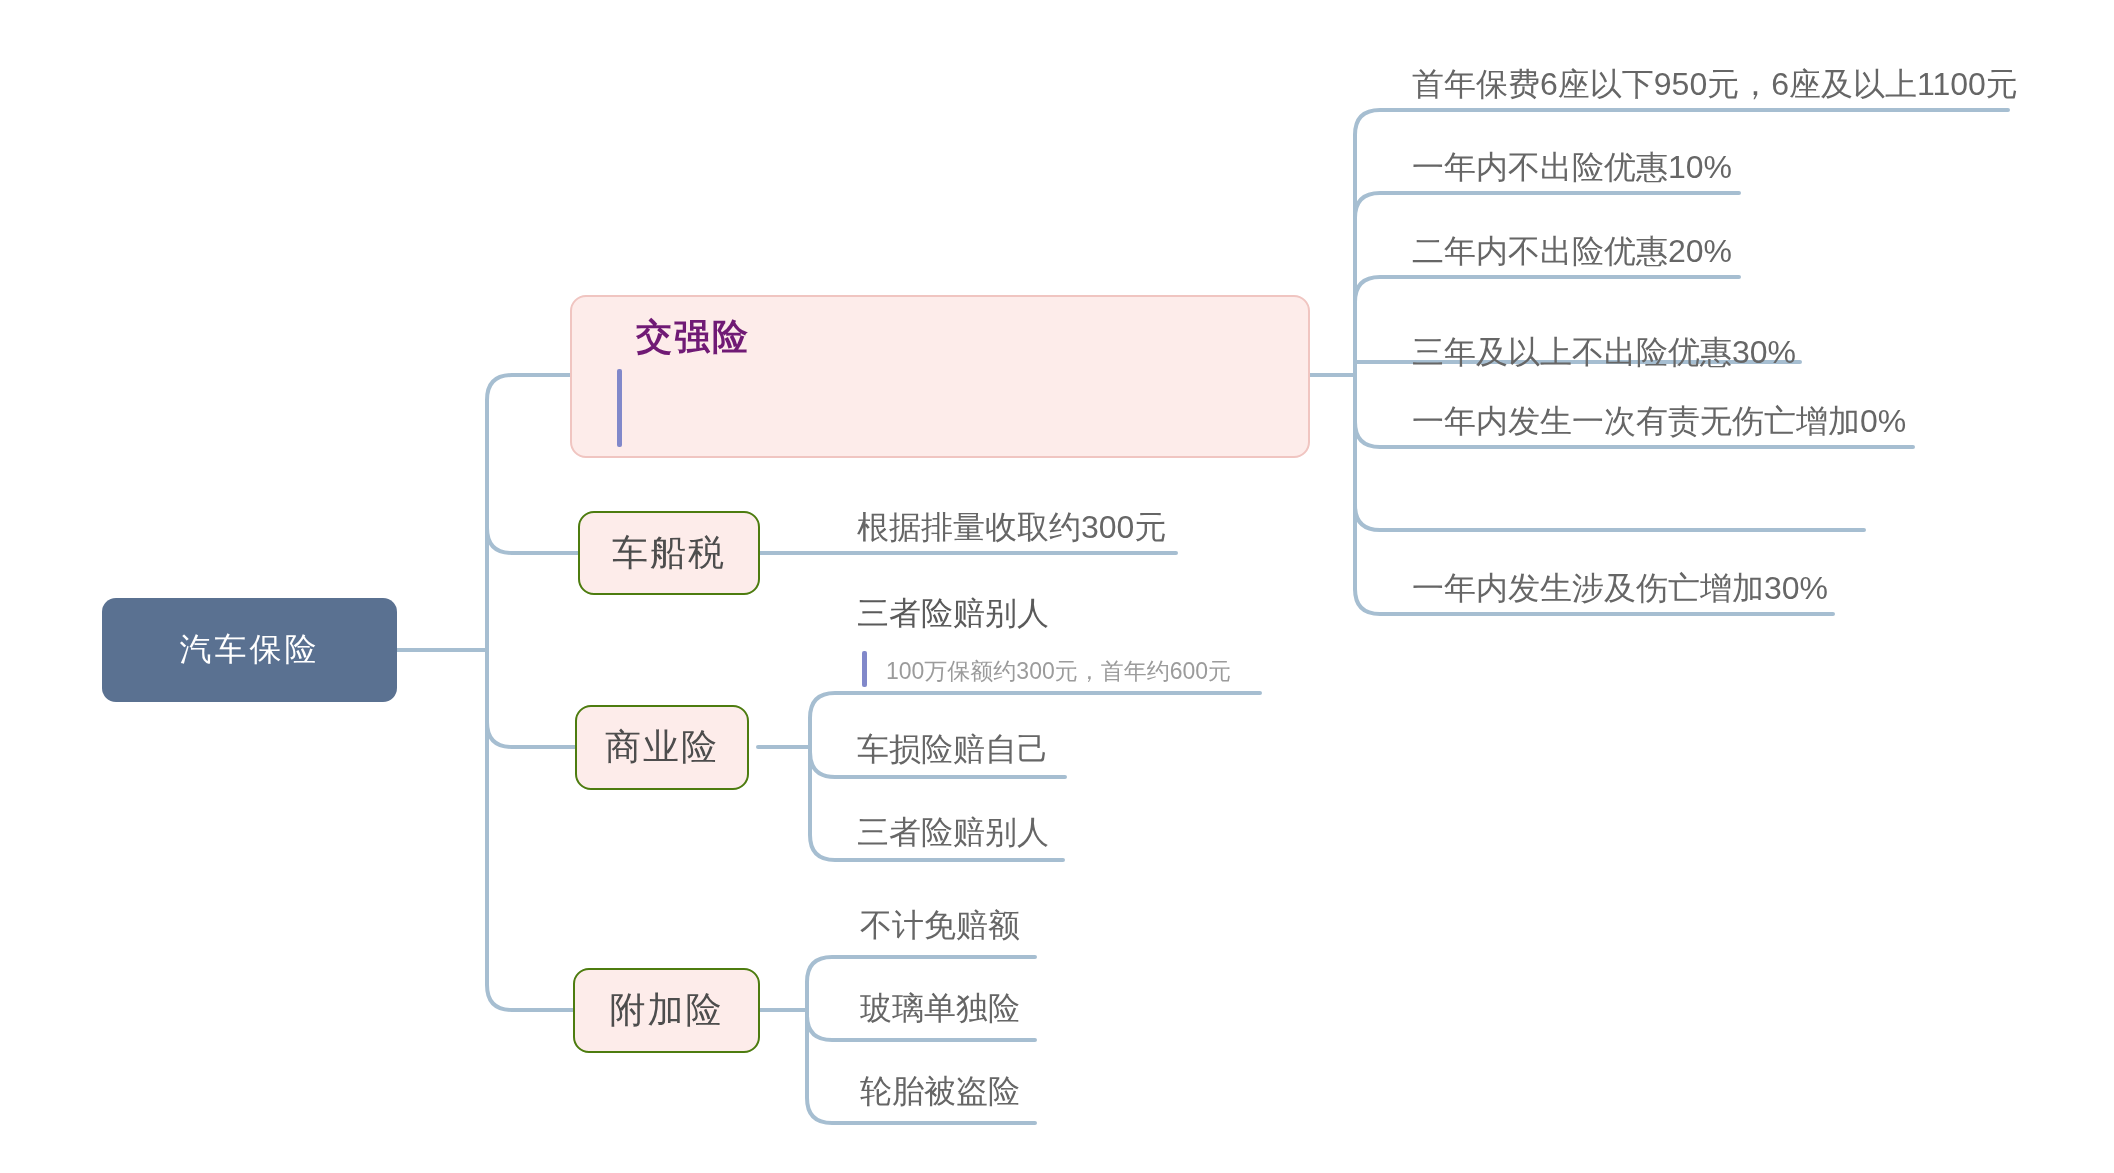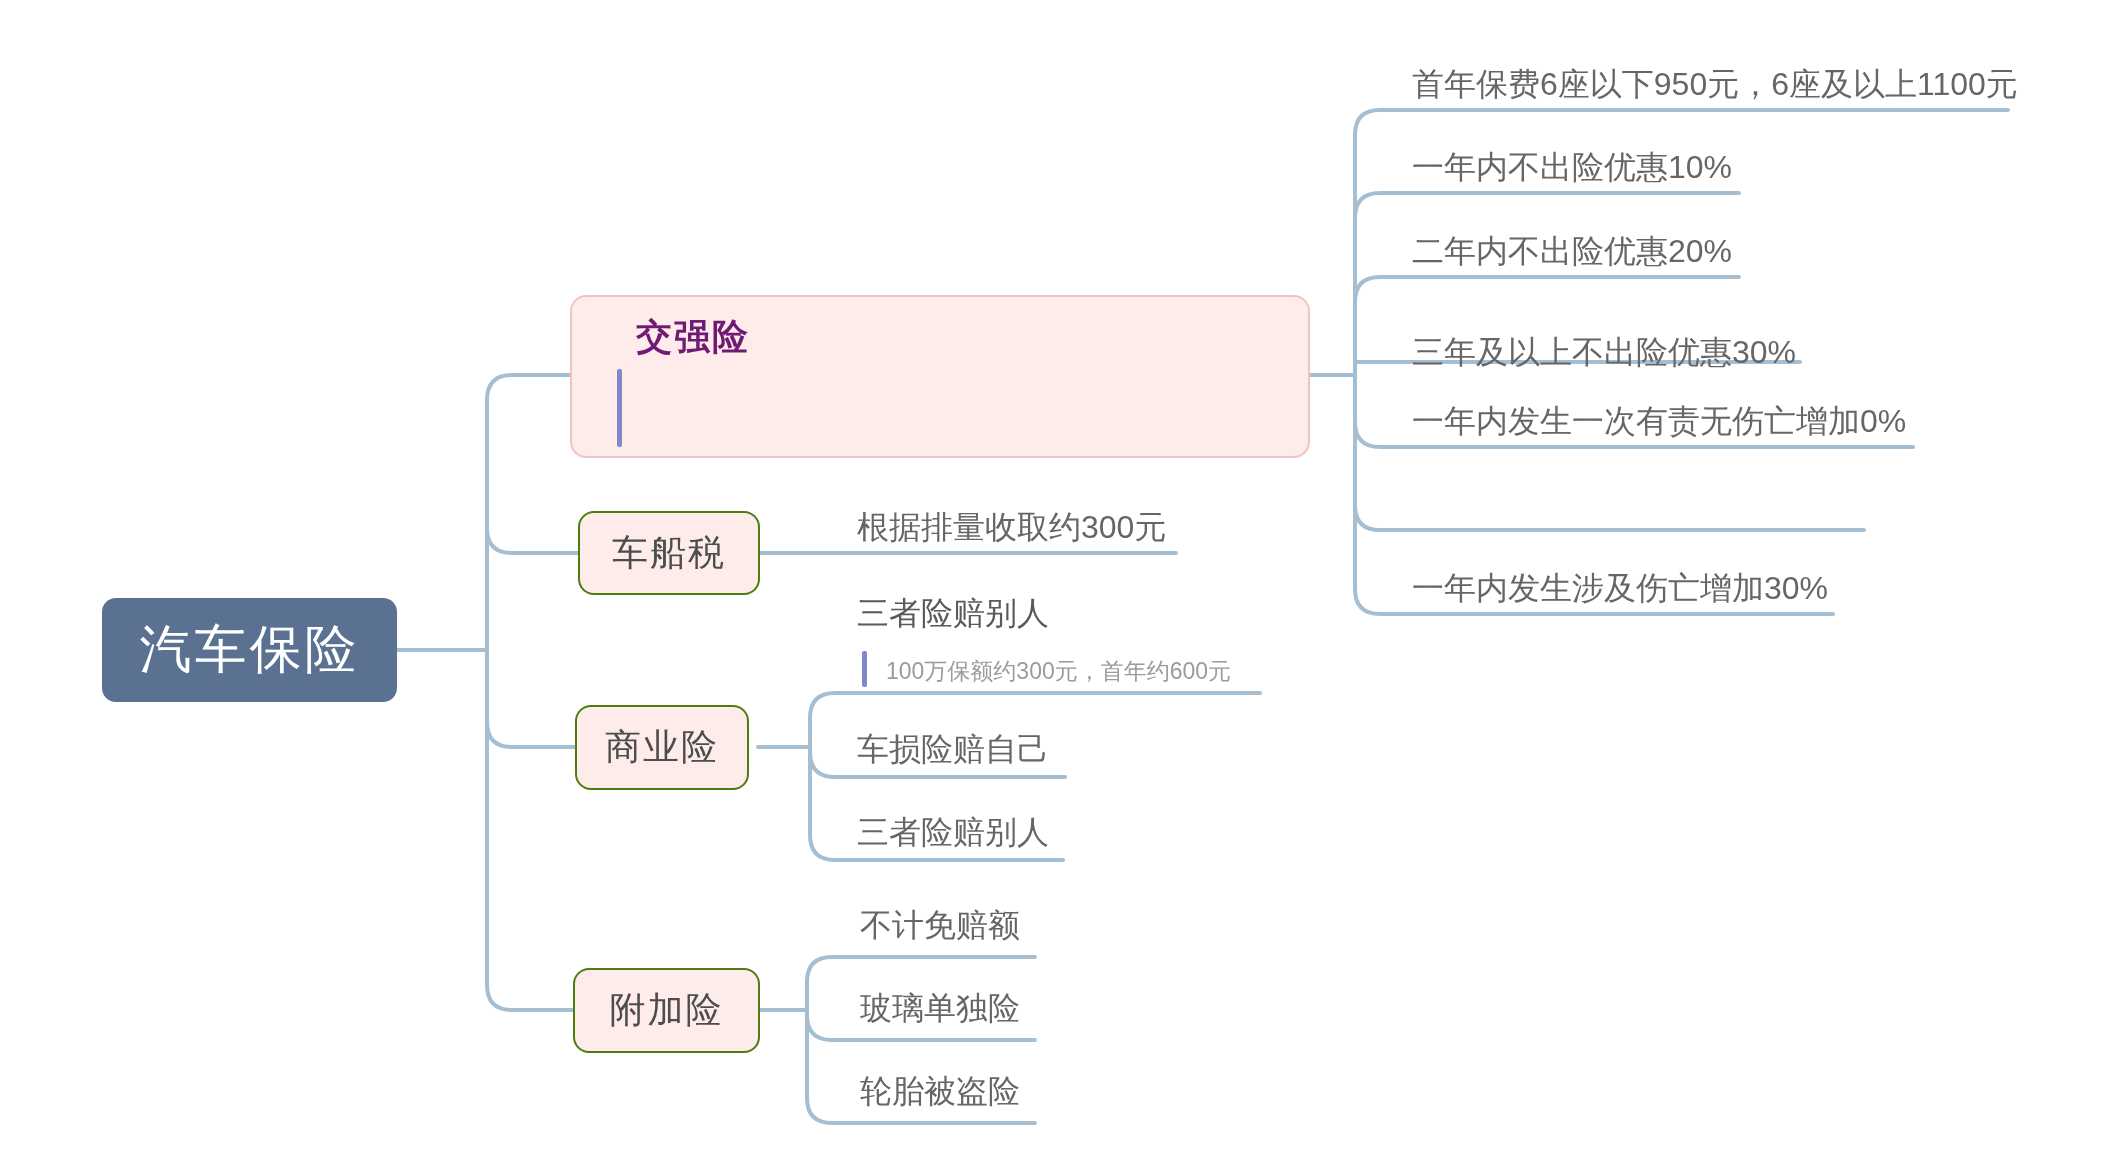--- a/index.html
+++ b/index.html
@@ -6,21 +6,21 @@
   #stage{
     position:relative;width:2114px;height:1173px;background:#ffffff;overflow:hidden;
     font-family:"Liberation Sans","DejaVu Sans",sans-serif;
   }
   #wires{position:absolute;left:0;top:0;width:2114px;height:1173px;}
   #wires path{fill:none;stroke:#a6bed1;stroke-width:4;stroke-linecap:round;stroke-linejoin:round;}
   .node{position:absolute;box-sizing:border-box;}
   .root-box{
     left:102px;top:598px;width:295px;height:104px;background:#5a7191;border-radius:14px;
     display:flex;align-items:center;justify-content:center;
-    color:#ffffff;font-size:52px;letter-spacing:3px;
+    color:#ffffff;font-size:32px;letter-spacing:3px;
   }
   .pink-box{
     background:#fdecea;border:2px solid #4d7c0f;border-radius:16px;
     display:flex;align-items:center;justify-content:center;
     color:#4d4d4d;font-size:36px;letter-spacing:2px;
   }
   .jqx-box{
     left:570px;top:295px;width:740px;height:163px;background:#fdecea;
     border:2px solid #f0c5c1;border-radius:16px;
   }

